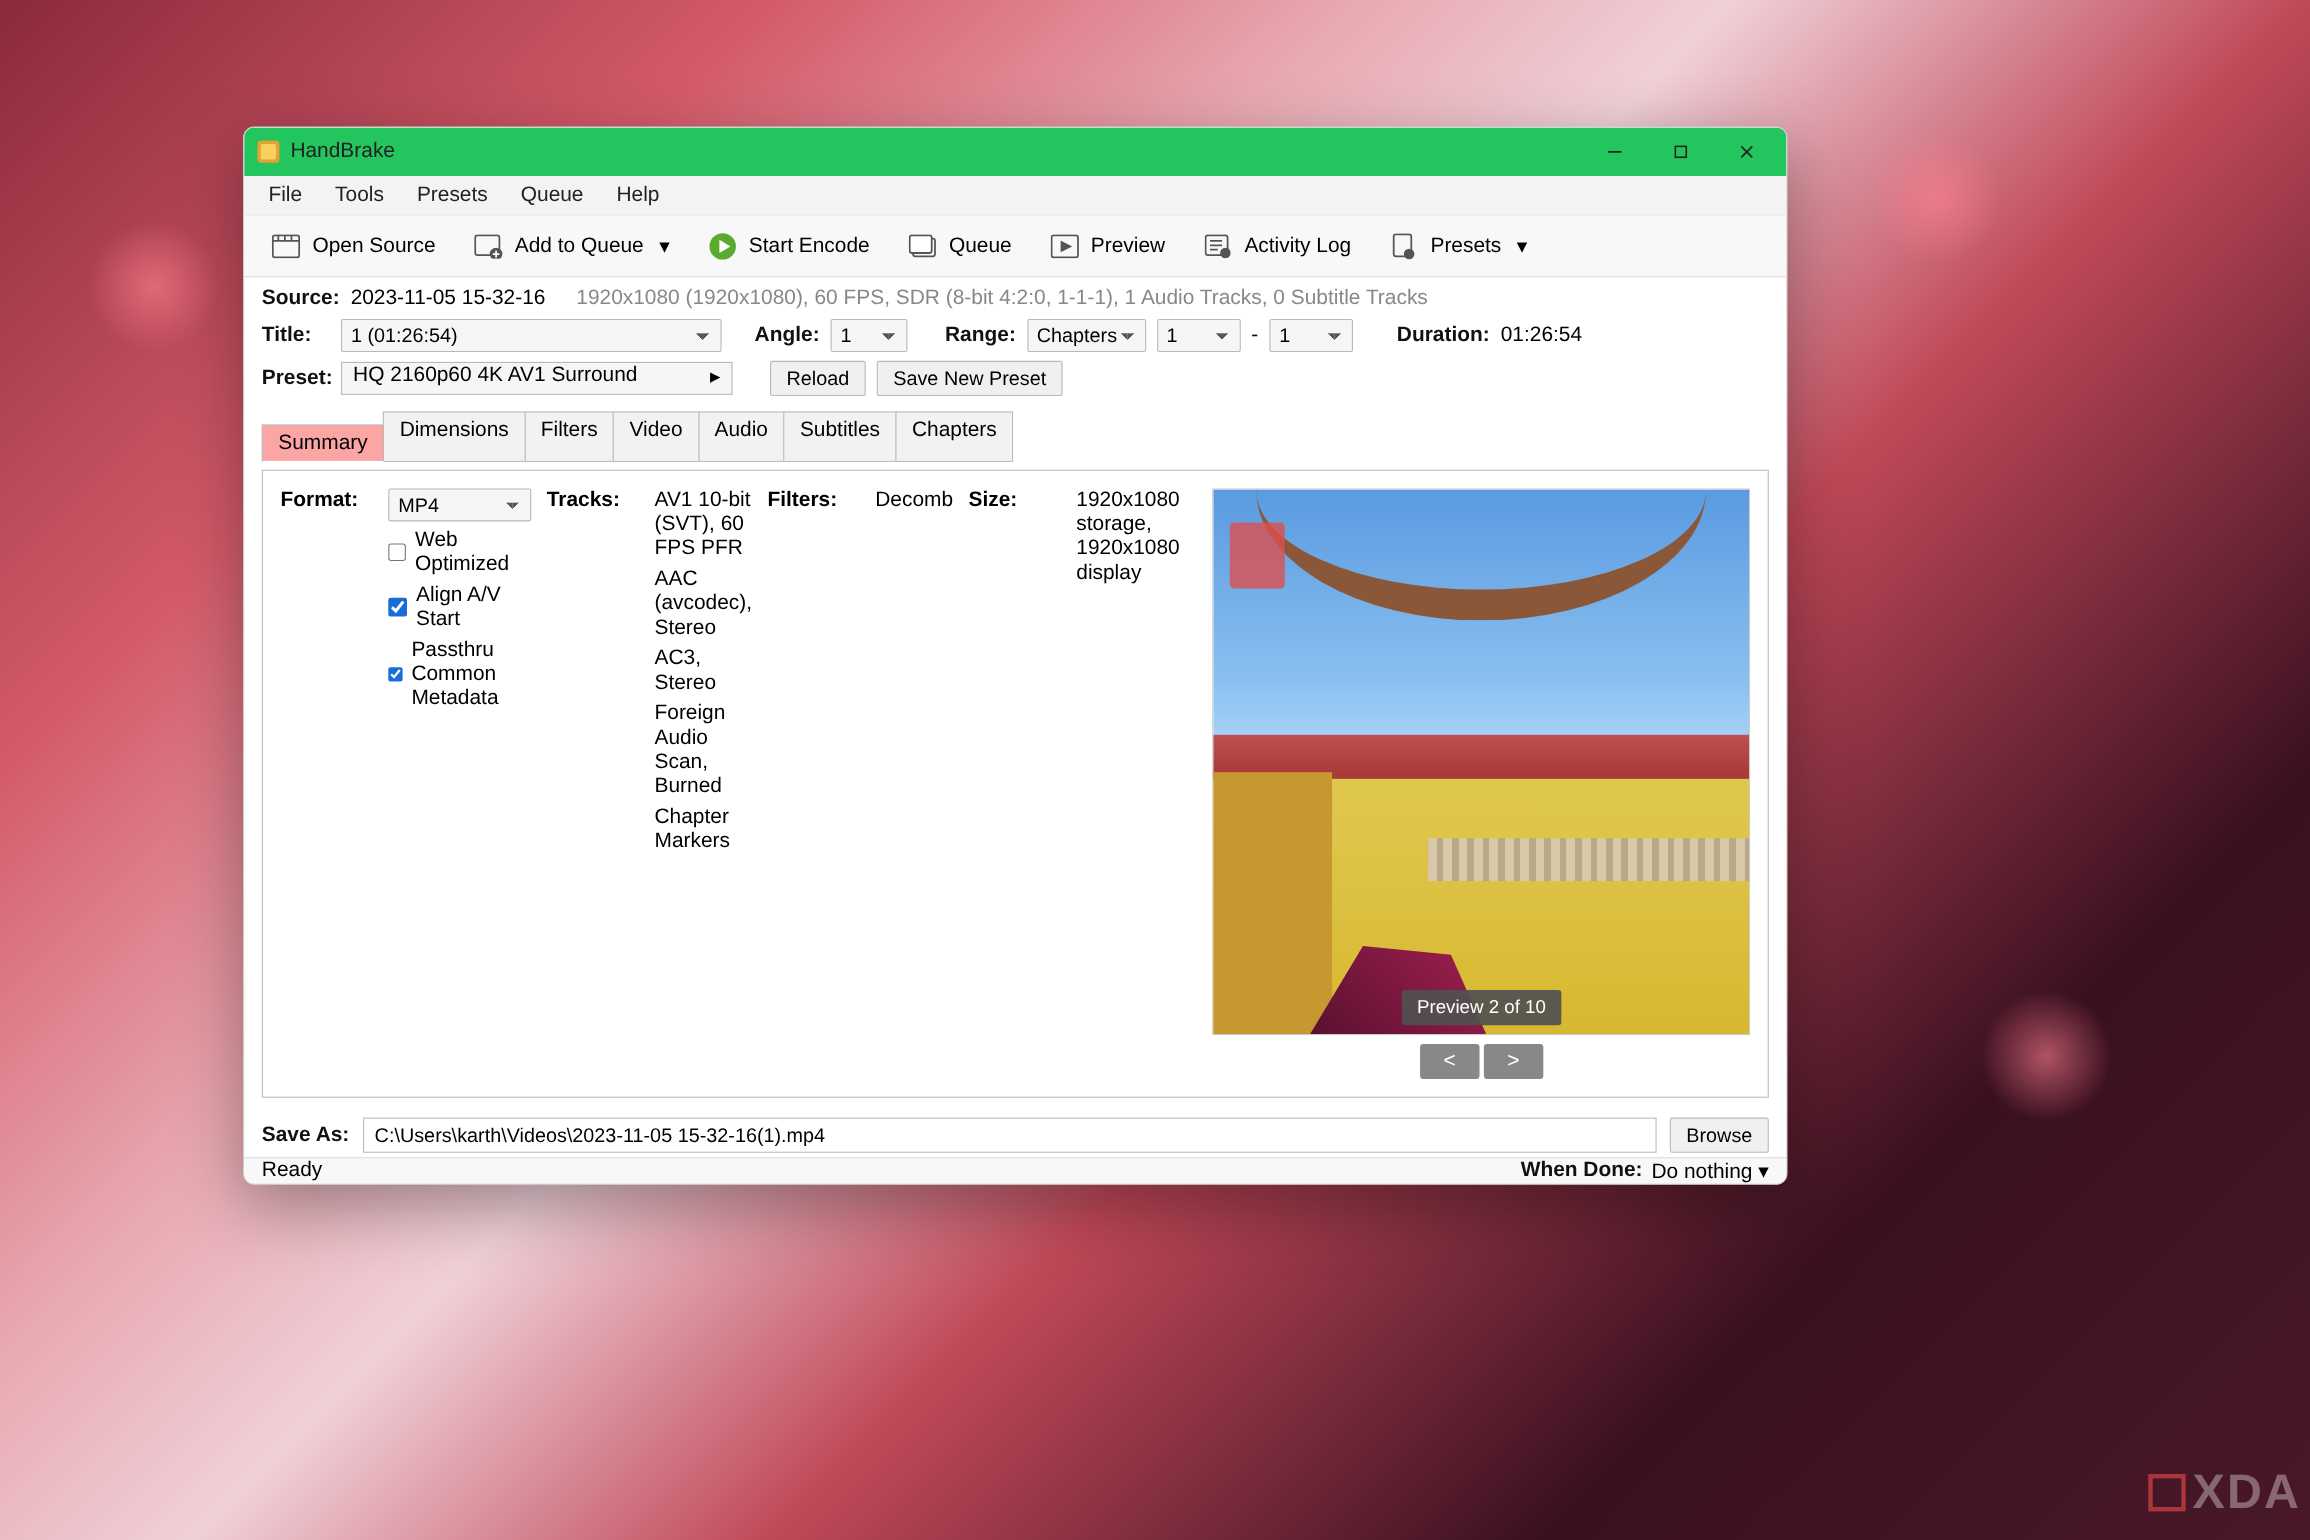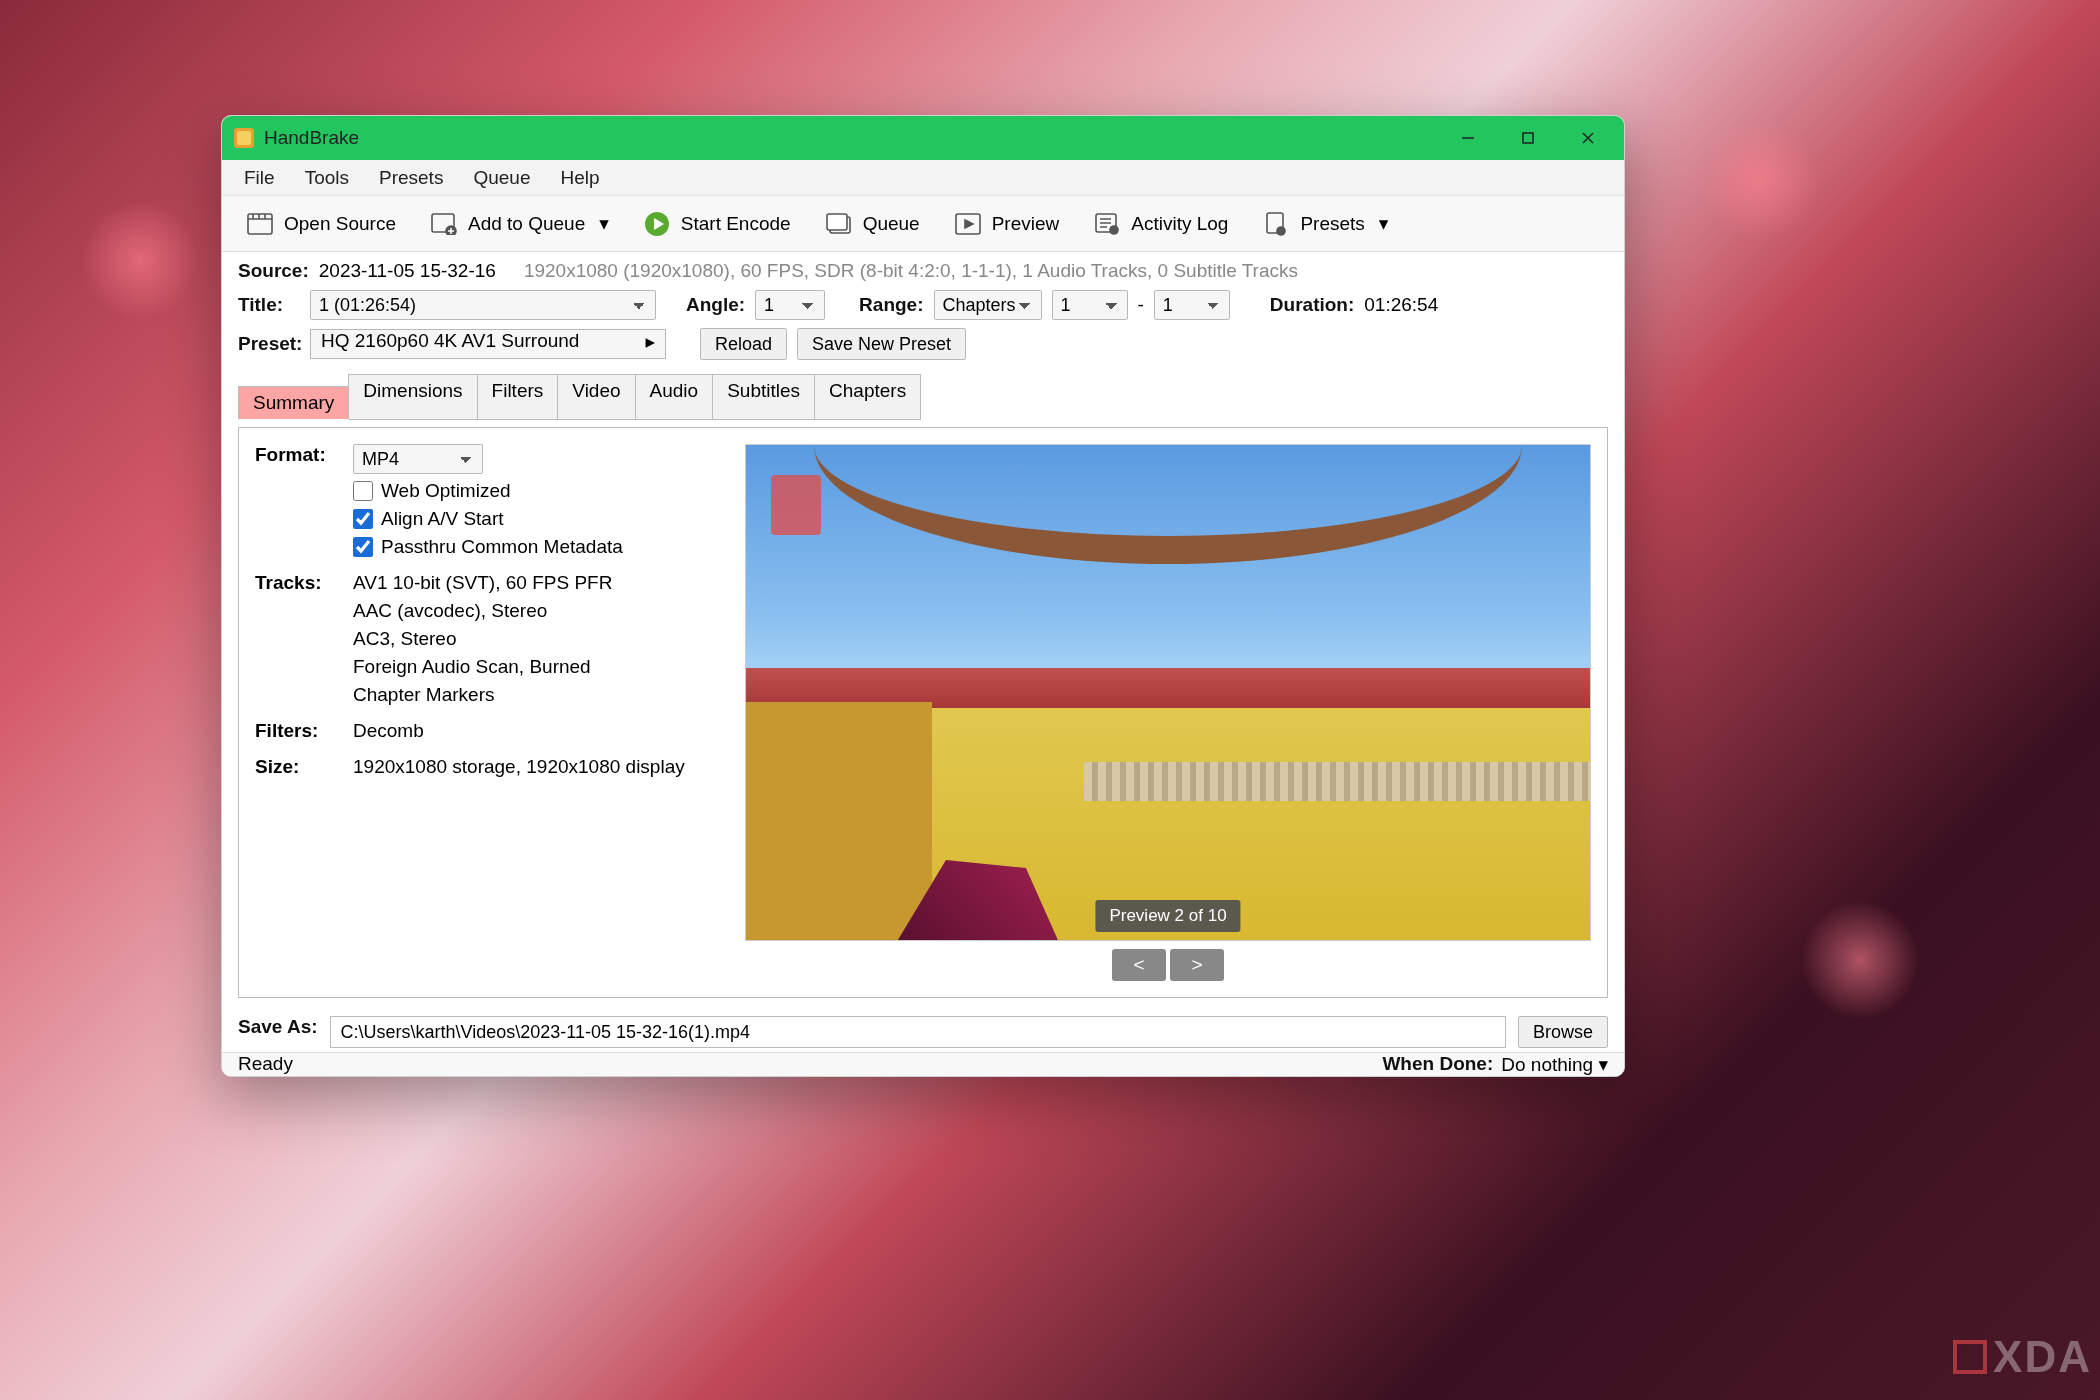--- a/index.html
+++ b/index.html
@@ -53,42 +53,42 @@
   font-family:inherit;font-size:18px;appearance:none;border-radius:2px;
   background-image:linear-gradient(45deg,transparent 50%,#555 50%),linear-gradient(135deg,#555 50%,transparent 50%);
   background-position:calc(100% - 16px) 12px,calc(100% - 10px) 12px;
   background-size:6px 6px,6px 6px;background-repeat:no-repeat;
 }
 .btn{border:1px solid #b8b8b8;background:#f0f0f0;height:32px;padding:0 14px;cursor:pointer;font-family:inherit;font-size:18px;border-radius:2px;}
 .tabs{display:flex;margin-top:6px;}
 .tab{border:1px solid #bcbcbc;padding:5px 14px;background:#f2f2f2;cursor:pointer;margin-right:-1px;position:relative;}
 .tab.active{background:#fca5a5;border-bottom:1px solid #fff;z-index:2;margin-top:12px;}
 .tabpane{flex:1;border:1px solid #bcbcbc;margin-top:-1px;padding:16px;display:flex;gap:30px;overflow:hidden;}
-.left-col{flex:0 0 460px;display:flex;flex-direction:column;gap:14px;}
+.left-col{flex:0 0 460px;display:flex;flex-direction:row;gap:14px;}
 .kv{display:flex;gap:18px;}
 .kv .k{width:80px;font-weight:600;}
 .kv .v{flex:1;display:flex;flex-direction:column;gap:6px;}
 .chk{display:flex;align-items:center;gap:8px;}
 .chk input{width:20px;height:20px;accent-color:#1a6dd6;}
 .right-col{flex:1;display:flex;flex-direction:column;}
 .preview-box{flex:1;min-height:400px;position:relative;border:1px solid #ccc;overflow:hidden;}
 .preview-img{position:absolute;inset:0;
   background:
     linear-gradient(to bottom,#5a9ae0 0%,#8ac0f0 35%,#b0d8f8 50%,#e0c850 52%,#d8b830 100%);
 }
 .preview-stadium{position:absolute;top:45%;left:0;right:0;height:40px;background:linear-gradient(to bottom,#c05050,#a83838);}
 .preview-wall{position:absolute;left:0;top:52%;width:22%;height:48%;background:#c89830;}
 .preview-balusters{position:absolute;right:0;top:64%;width:60%;height:8%;background:repeating-linear-gradient(90deg,#d8c8a8 0 8px,#b8a888 8px 14px);}
 .preview-arch{position:absolute;top:0;left:8%;right:8%;height:24%;border-bottom:28px solid #8a5838;border-radius:0 0 50% 50%/0 0 100% 100%;}
 .preview-hud{position:absolute;left:3%;top:6%;width:50px;height:60px;background:rgba(220,80,80,.8);border-radius:4px;}
 .preview-gun{position:absolute;left:18%;bottom:0;width:160px;height:80px;background:linear-gradient(45deg,#5a1030,#a02050);clip-path:polygon(0 100%,30% 0,80% 10%,100% 100%);}
 .preview-badge{position:absolute;left:50%;bottom:8px;transform:translateX(-50%);background:rgba(80,80,80,.92);color:#fff;padding:6px 14px;border-radius:3px;font-size:17px;}
 .nav-btns{display:flex;gap:4px;justify-content:center;margin-top:8px;}
 .nav-btn{width:54px;height:32px;background:#888;color:#fff;display:flex;align-items:center;justify-content:center;cursor:pointer;border-radius:3px;}
-.savebar{display:flex;align-items:flex-start;gap:12px;padding:8px 16px 4px;}
+.savebar{display:flex;align-items:center;gap:12px;padding:8px 16px 4px;}
 .savebar input{flex:1;height:32px;border:1px solid #bbb;padding:0 10px;font-family:inherit;font-size:18px;}
 .statusbar{height:24px;border-top:1px solid #ddd;display:flex;padding:0 16px;background:#f8f8f8;}
 .statusbar .sp{flex:1;}
 .preset-combo{width:356px;height:30px;border:1px solid #b8b8b8;background:#f6f6f6;display:flex;align-items:flex-start;padding:0 10px;justify-content:space-between;cursor:pointer;}
 </style>
 </head>
 <body>
 
 <div class="wallpaper-accent" style="left:80px;top:200px;"></div>
 <div class="wallpaper-accent" style="left:1700px;top:120px;"></div>

